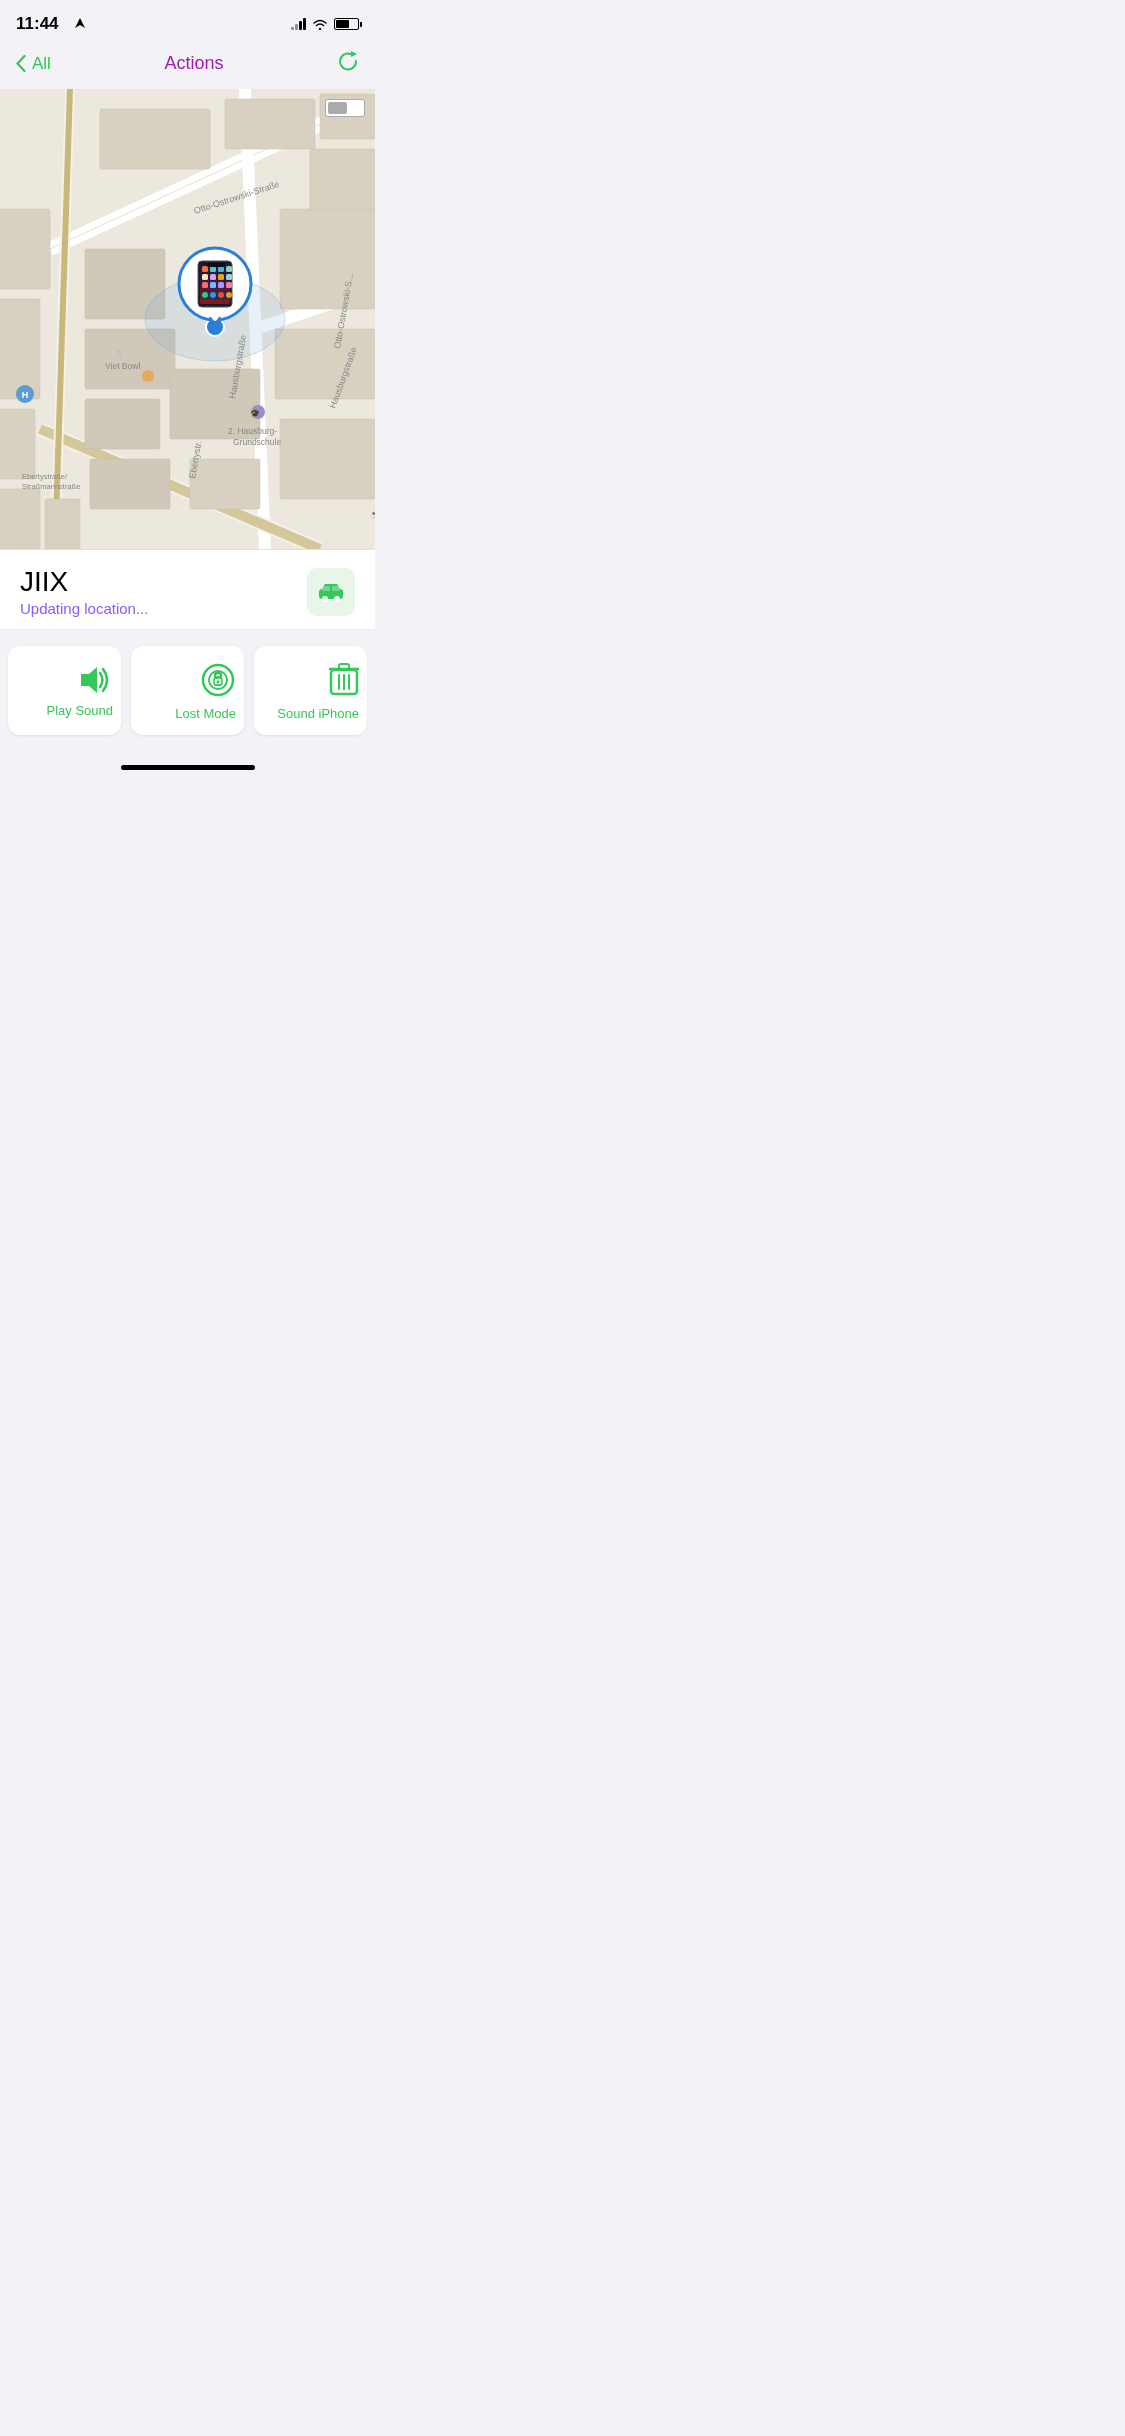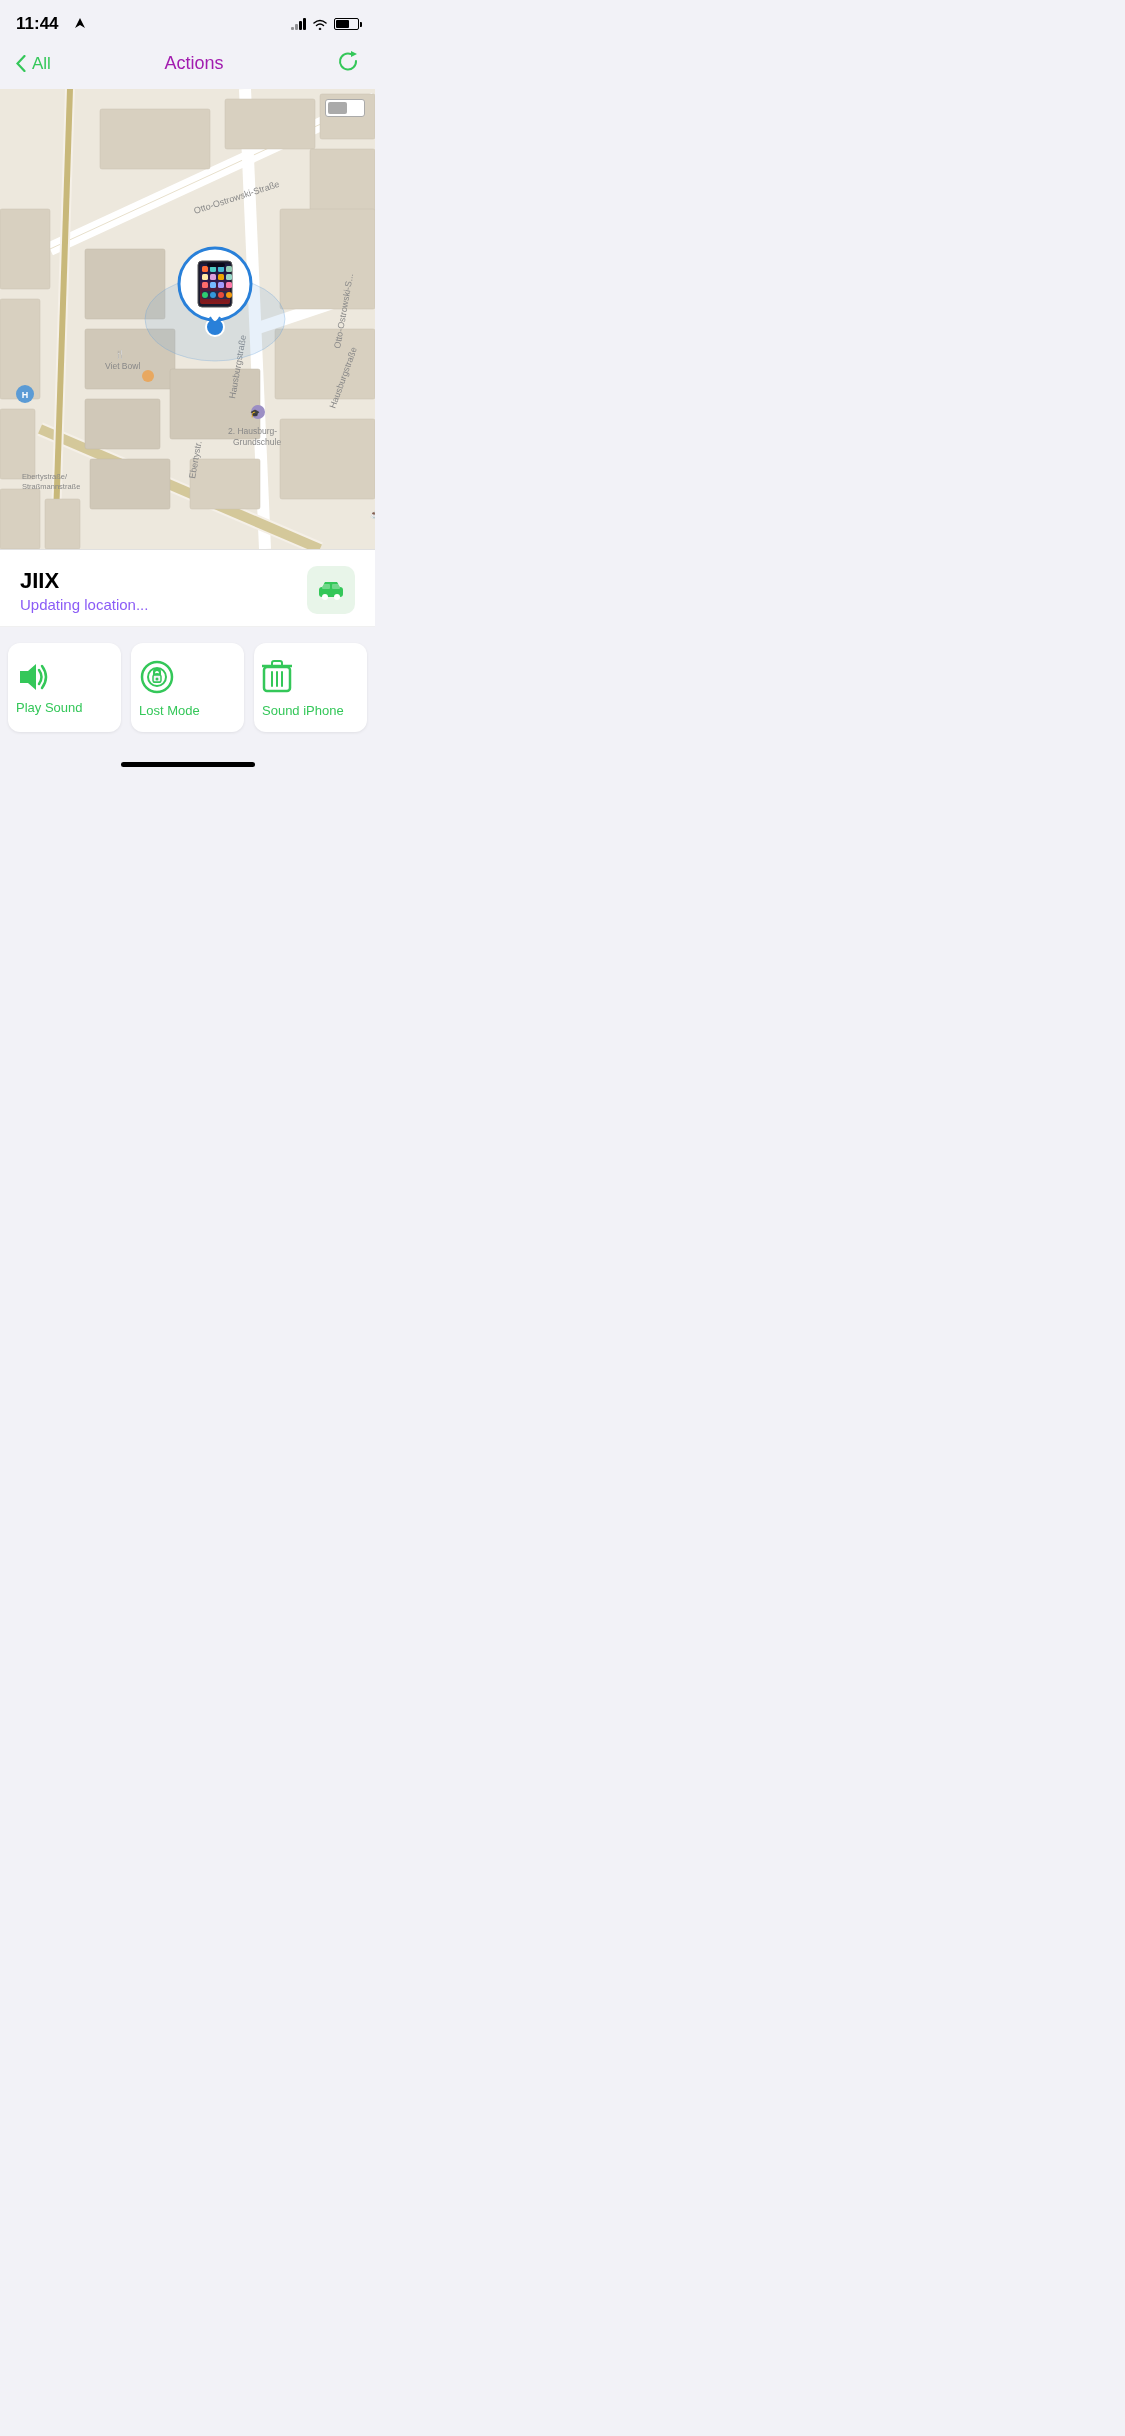--- a/index.html
+++ b/index.html
@@ -95,22 +95,22 @@
       padding: 0;
     }
     .device-info {
       padding: 16px 20px 12px;
       display: flex;
       align-items: center;
       justify-content: space-between;
       border-bottom: 1px solid #f0f0f0;
     }
     .device-name {
-      font-size: 22px;
-      font-weight: 700;
+      font-size: 28px;
+      font-weight: 400;
       color: #000;
     }
     .device-status {
       font-size: 15px;
       color: #8b5cf6;
       margin-top: 2px;
     }
     .directions-btn {
       width: 48px;
       height: 48px;
@@ -130,21 +130,21 @@
       background: #f2f2f7;
       gap: 10px;
     }
     .action-btn {
       flex: 1;
       background: #fff;
       border-radius: 12px;
       border: none;
       display: flex;
       flex-direction: column;
-      align-items: flex-start;
+      align-items: flex-end;
       justify-content: center;
       padding: 16px 8px 14px;
       gap: 8px;
       box-shadow: 0 1px 3px rgba(0,0,0,0.08);
     }
     .action-label {
       font-size: 13px;
       color: #34c759;
       font-weight: 500;
     }

